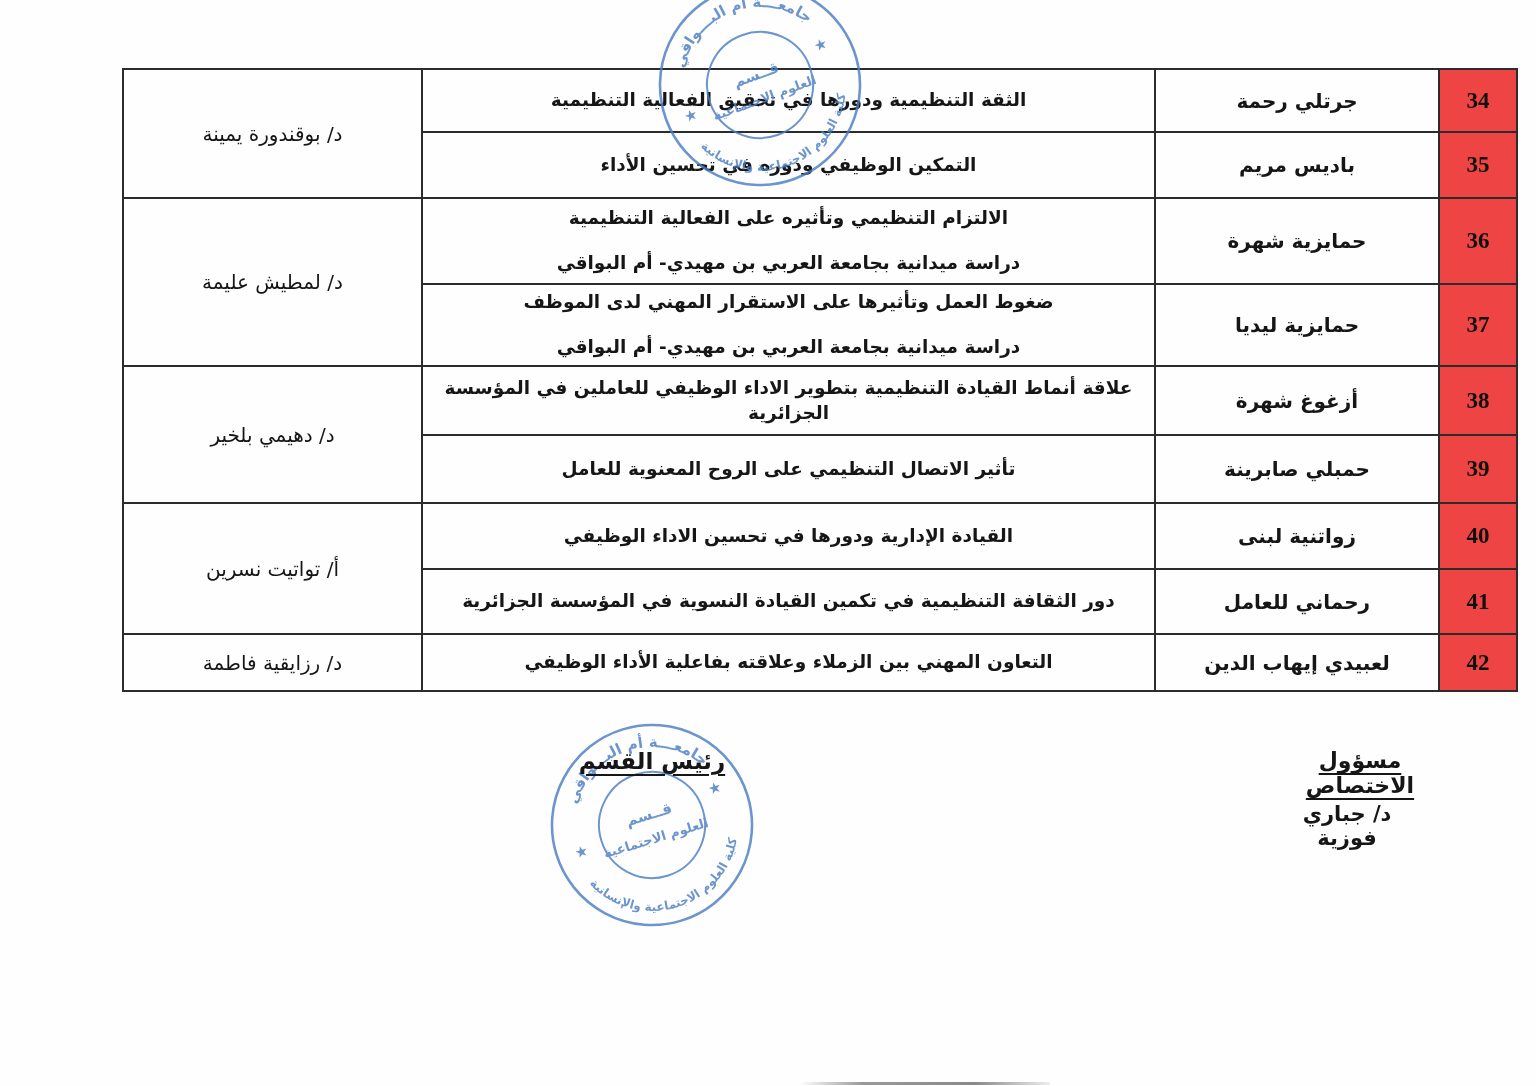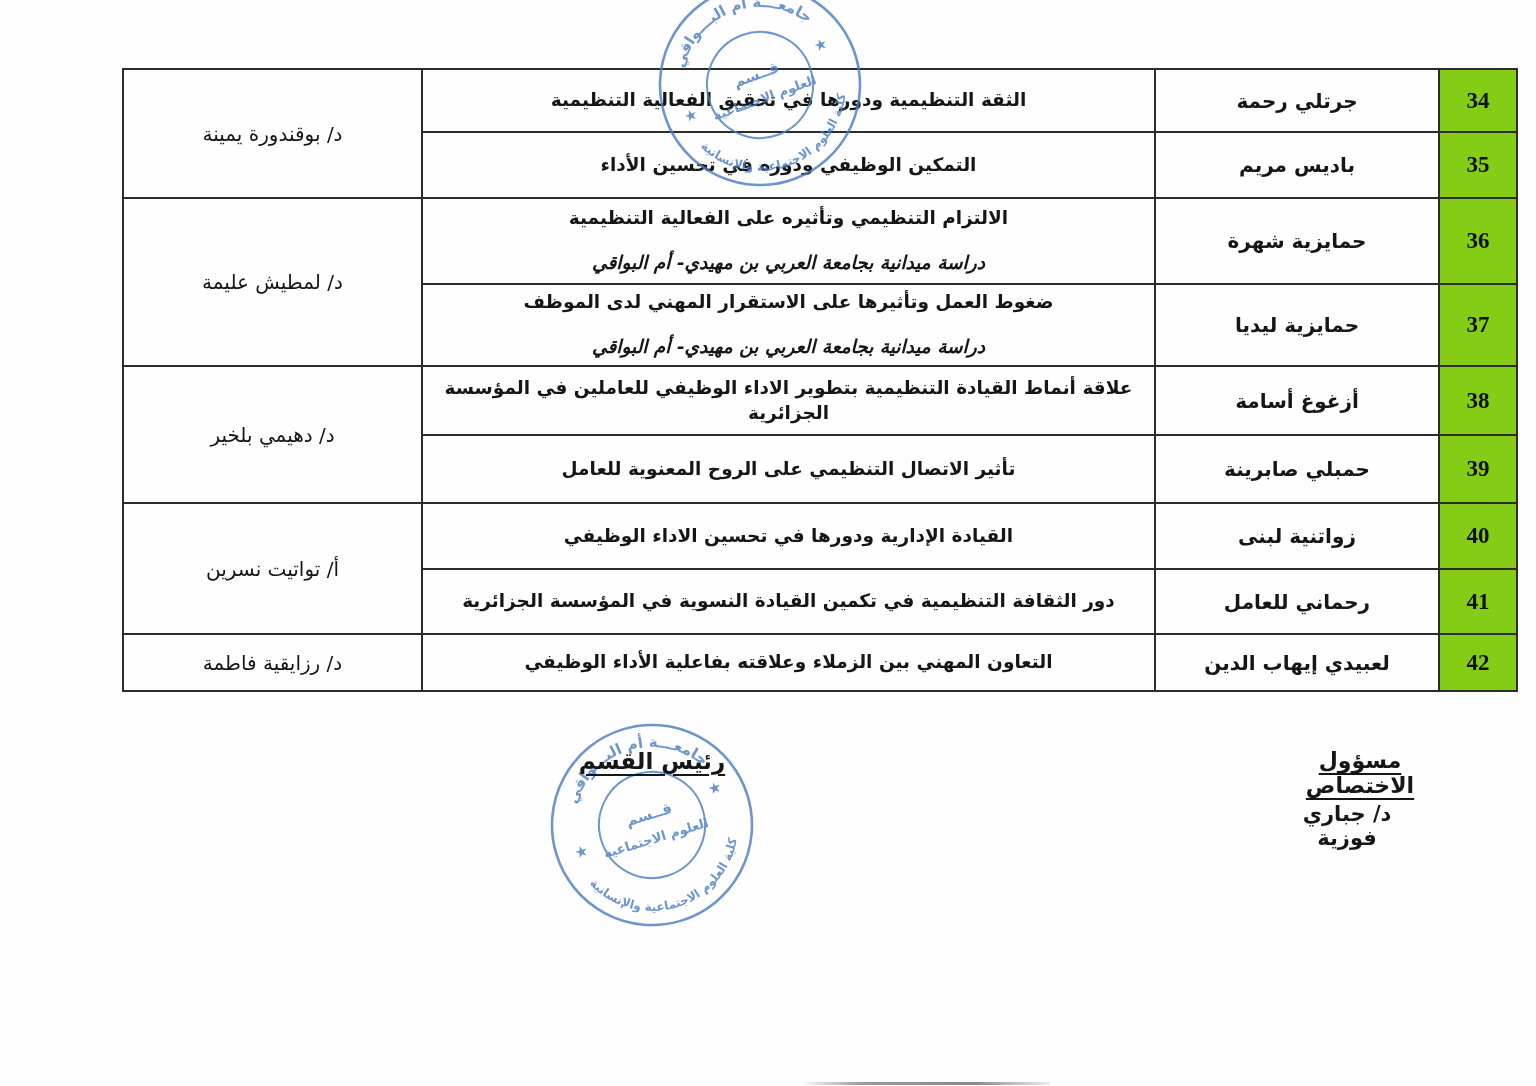--- a/index.html
+++ b/index.html
@@ -22,21 +22,21 @@
   }
   table.roster td{
     border:2px solid #2c2c2c;
     vertical-align:middle;
     text-align:center;
     padding:2px 6px;
     overflow:hidden;
   }
   td.num{
     width:64px;
-    background:#84cc16;
+    background:#ef4444;
     font-family:"Liberation Serif", serif;
     font-weight:bold;
     font-size:23px;
     color:#101010;
   }
   td.student{
     width:270px;
     font-weight:bold;
     font-size:20px;
   }
@@ -46,21 +46,21 @@
     font-size:18.5px;
     line-height:1.35;
   }
   td.supervisor{
     width:285px;
     font-weight:normal;
     font-size:20px;
   }
   .title-line{display:block;}
   .title-line:empty{display:none;}
-  .title-line + .title-line:not(:empty){margin-top:20px;font-style:italic;}
+  .title-line + .title-line:not(:empty){margin-top:20px;}
   
   .sig{
     position:absolute;
     direction:rtl;
     font-weight:bold;
     text-align:center;
     z-index:6;
   }
   .sig.underlined{text-decoration:underline;text-underline-offset:5px;text-decoration-thickness:2px;margin-left:20px;}
   #chef-title{left:552px;top:748px;width:160px;font-size:23px;}
@@ -134,21 +134,21 @@
       <tr style="height:82px">
         <td class="num">37</td>
         <td class="student">حمايزية ليديا</td>
         <td class="title">
           <span class="title-line">ضغوط العمل وتأثيرها على الاستقرار المهني لدى الموظف</span>
           <span class="title-line">دراسة ميدانية بجامعة العربي بن مهيدي- أم البواقي</span>
         </td>
       </tr>
       <tr style="height:69px">
         <td class="num">38</td>
-        <td class="student">أزغوغ أسامة</td>
+        <td class="student">أزغوغ شهرة</td>
         <td class="title">
           <span class="title-line">علاقة أنماط القيادة التنظيمية بتطوير الاداء الوظيفي للعاملين في المؤسسة الجزائرية</span>
 
         </td>
         <td class="supervisor" rowspan="2">د/ دهيمي بلخير</td>
       </tr>
       <tr style="height:68px">
         <td class="num">39</td>
         <td class="student">حمبلي صابرينة</td>
         <td class="title">

